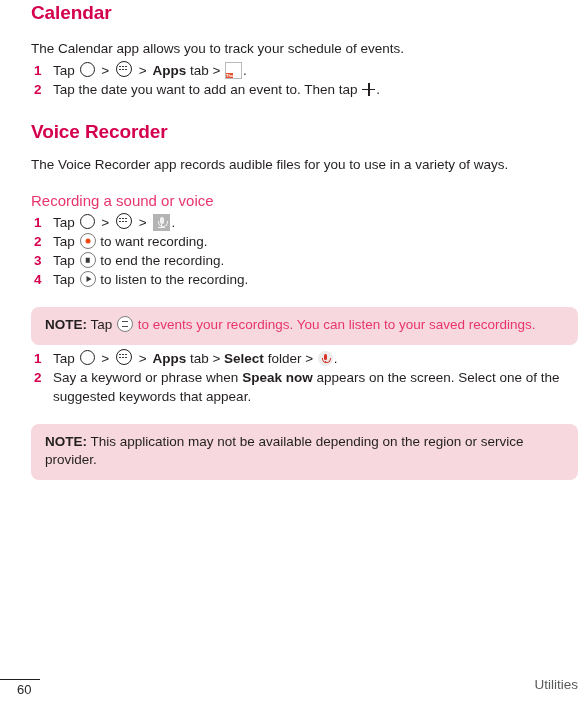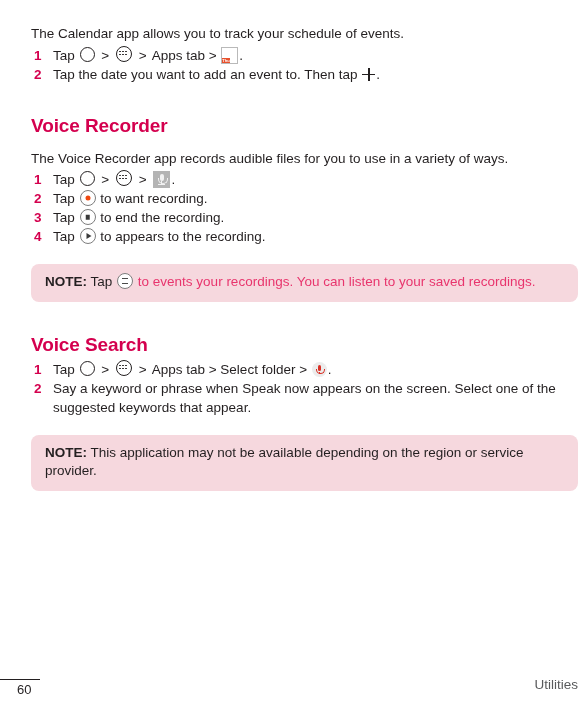--- a/index.html
+++ b/index.html
@@ -72,21 +72,21 @@
   .step .num {
     position: absolute;
     left: 3px;
     top: 0;
     width: 12px;
     text-align: left;
     color: #d4004e;
     font-weight: bold;
     font-size: 13.5px;
   }
-  b, .bold { font-weight: normal; text-align: center; }
+  b, .bold { font-weight: bold; text-align: center; }
 
   
   .ic {
     display: inline-block;
     vertical-align: -3px;
     position: relative;
   }
   .ic-home {
     width: 13px; height: 13px;
     border: 1.6px solid #231f20;
@@ -291,22 +291,23 @@
     font-size: 13.5px;
     color: #58595b;
   }
 </style>
 </head>
 <body>
 
 <div class="page">
   <div class="content">
 
-
-    <p class="body-text" style="margin-top:25px;">The Calendar app allows you to track your schedule of events.</p>
+    <h1 class="section-title" style="margin-top:2px;">Calendar</h1>
+
+    <p class="body-text" style="margin-top:16px;">The Calendar app allows you to track your schedule of events.</p>
 
     <ol class="steps" style="margin-top:4px;">
       <li class="step">
         <span class="num">1</span><span>Tap</span>
         <span class="ic ic-home"></span>
         <span class="gt">&gt;</span>
         <span class="ic ic-apps">
           <span class="dots">
             <i style="left:0;top:0;"></i>
               <i style="left:3.2px;top:0;"></i>
@@ -326,24 +327,25 @@
       </li>
 
       <li class="step">
         <span class="num">2</span><span>Tap the date you want to add an event to. Then tap</span>
         <span class="ic ic-plus">
           <span class="h"></span><span class="v"></span>
         </span><span>.</span>
       </li>
     </ol>
 
-    <h1 class="section-title" style="margin-top:31px;">Voice Recorder</h1>
+    <h1 class="section-title" style="margin-top:22px;">Voice Recorder</h1>
 
     <p class="body-text" style="margin-top:13px;">The Voice Recorder app records audible files for you to use in a variety of ways.</p>
 
+    <h2 class="sub-title" style="margin-top:18px;">Recording a sound or voice</h2>
 
     <ol class="steps" style="margin-top:3px;">
       <li class="step">
         <span class="num">1</span><span>Tap</span>
         <span class="ic ic-home"></span>
         <span class="gt">&gt;</span>
         <span class="ic ic-apps">
           <span class="dots">
             <i style="left:0;top:0;"></i>
               <i style="left:3.2px;top:0;"></i>
@@ -373,34 +375,33 @@
           <span class="glyph sq-stop"></span>
         </span>
         <span>to end the recording.</span>
       </li>
 
       <li class="step">
         <span class="num">4</span><span>Tap</span>
         <span class="ic ic-btn">
           <span class="glyph tri-play"></span>
         </span>
-        <span>to appears to the recording.</span>
+        <span>to listen to the recording.</span>
       </li>
     </ol>
 
     <div class="note-box" style="margin-top:18px;">
       <span class="note-label">NOTE:</span>
       <span class="note-dark">Tap</span>
       <span class="ic ic-btn">
         <span class="glyph lines-list"></span>
       </span>
       <span>to events your recordings. You can listen to your saved recordings.</span>
     </div>
 
-    <h1 class="section-title" style="margin-top:32px;">Voice Search</h1>
 
 
     <ol class="steps" style="margin-top:4px;">
       <li class="step">
         <span class="num">1</span><span>Tap</span>
         <span class="ic ic-home"></span>
         <span class="gt">&gt;</span>
         <span class="ic ic-apps">
           <span class="dots">
             <i style="left:0;top:0;"></i>

